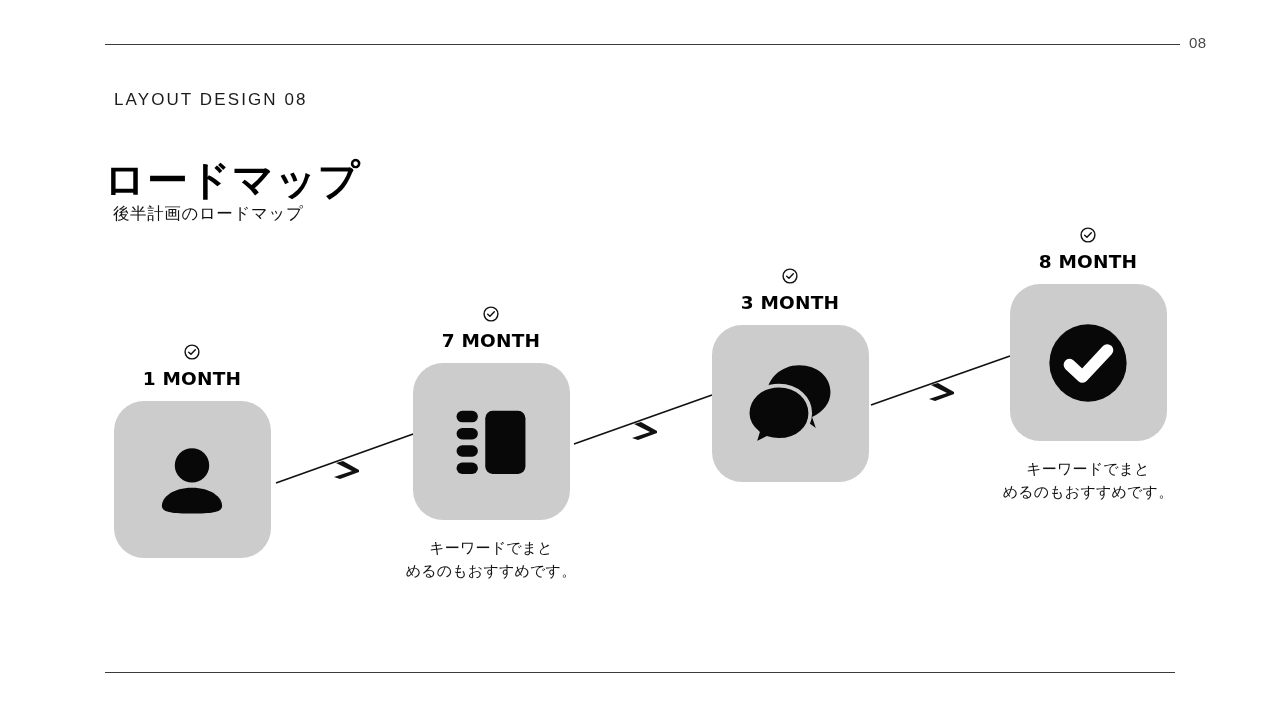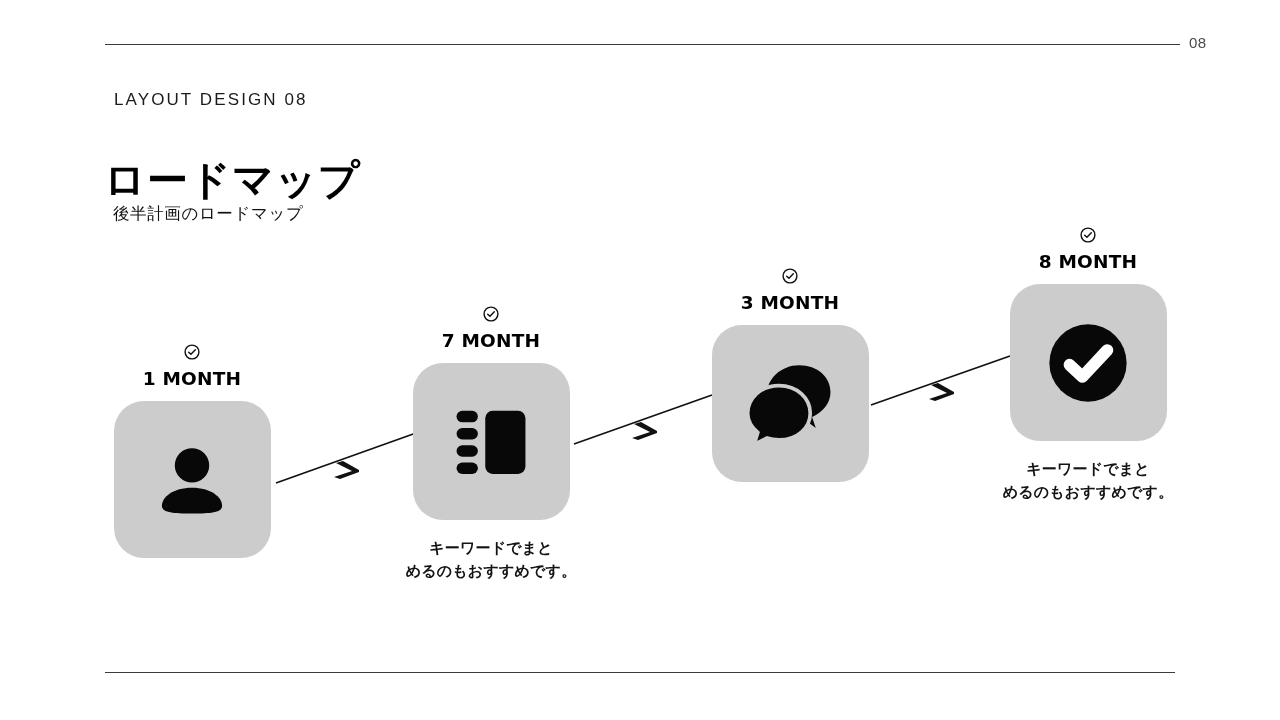--- a/index.html
+++ b/index.html
@@ -132,21 +132,20 @@
   .card svg { display: block; }
 
   .step-caption {
     margin-top: 17px;
     font-size: 15px;
     line-height: 1.5;
     letter-spacing: 0.2px;
     color: #131313;
     font-family: "DejaVu Sans", sans-serif;
     white-space: pre-line;
-    font-weight: bold;
   }
 
   
   #step-0 { left: 67px;  top: 343px; }
   #step-1 { left: 366px; top: 305px; }
   #step-2 { left: 665px; top: 267px; text-align: center; }
   #step-3 { left: 963px; top: 226px; }
 </style>
 </head>
 <body>

